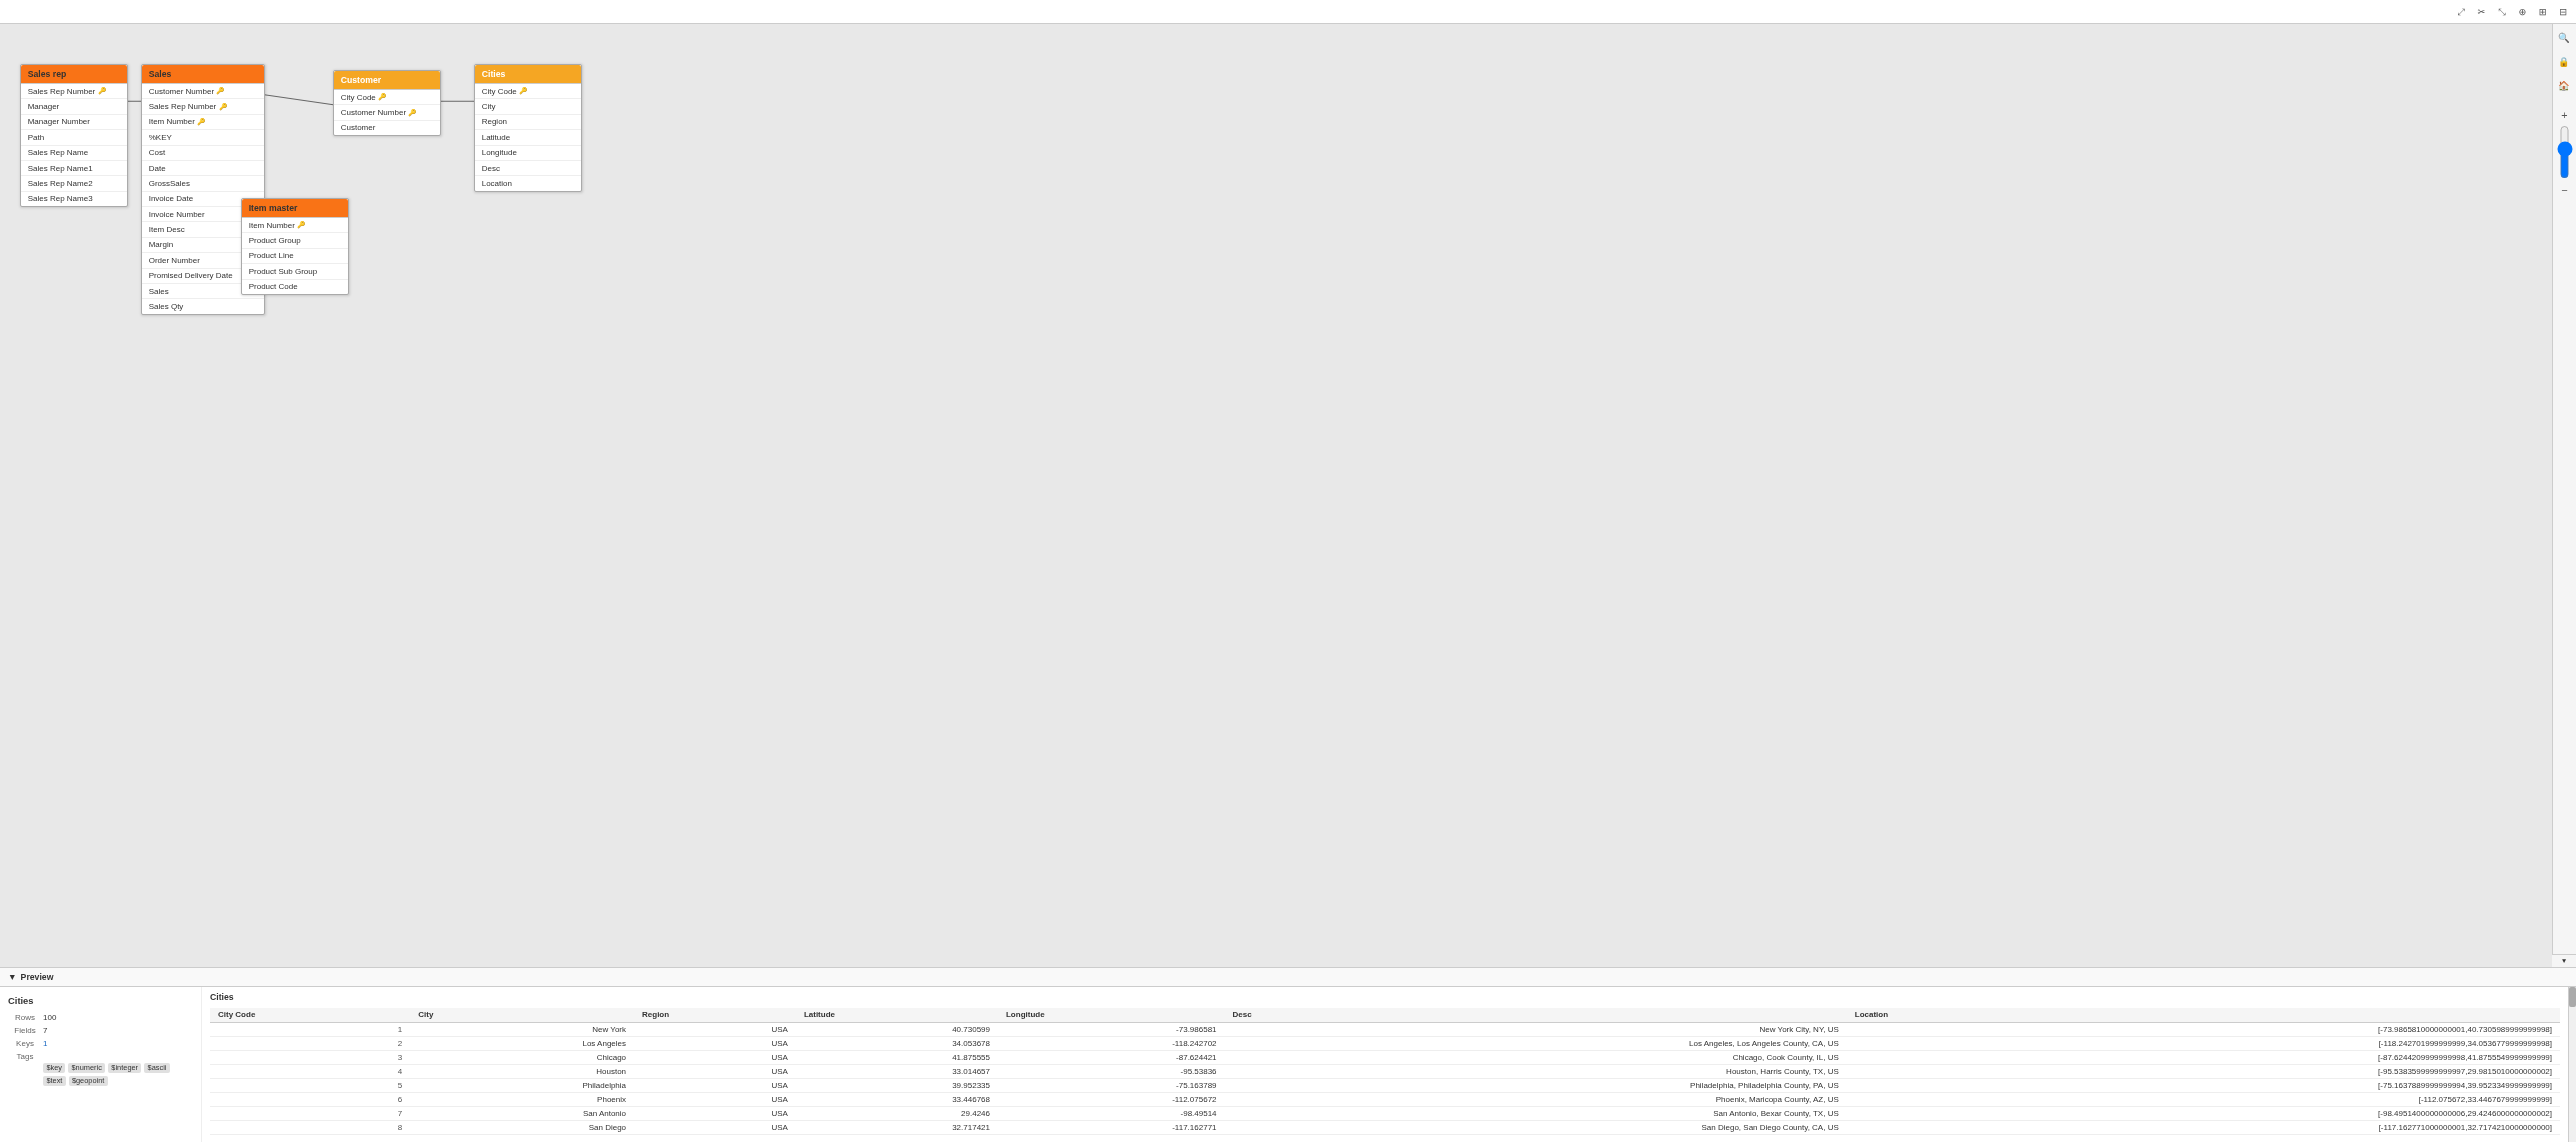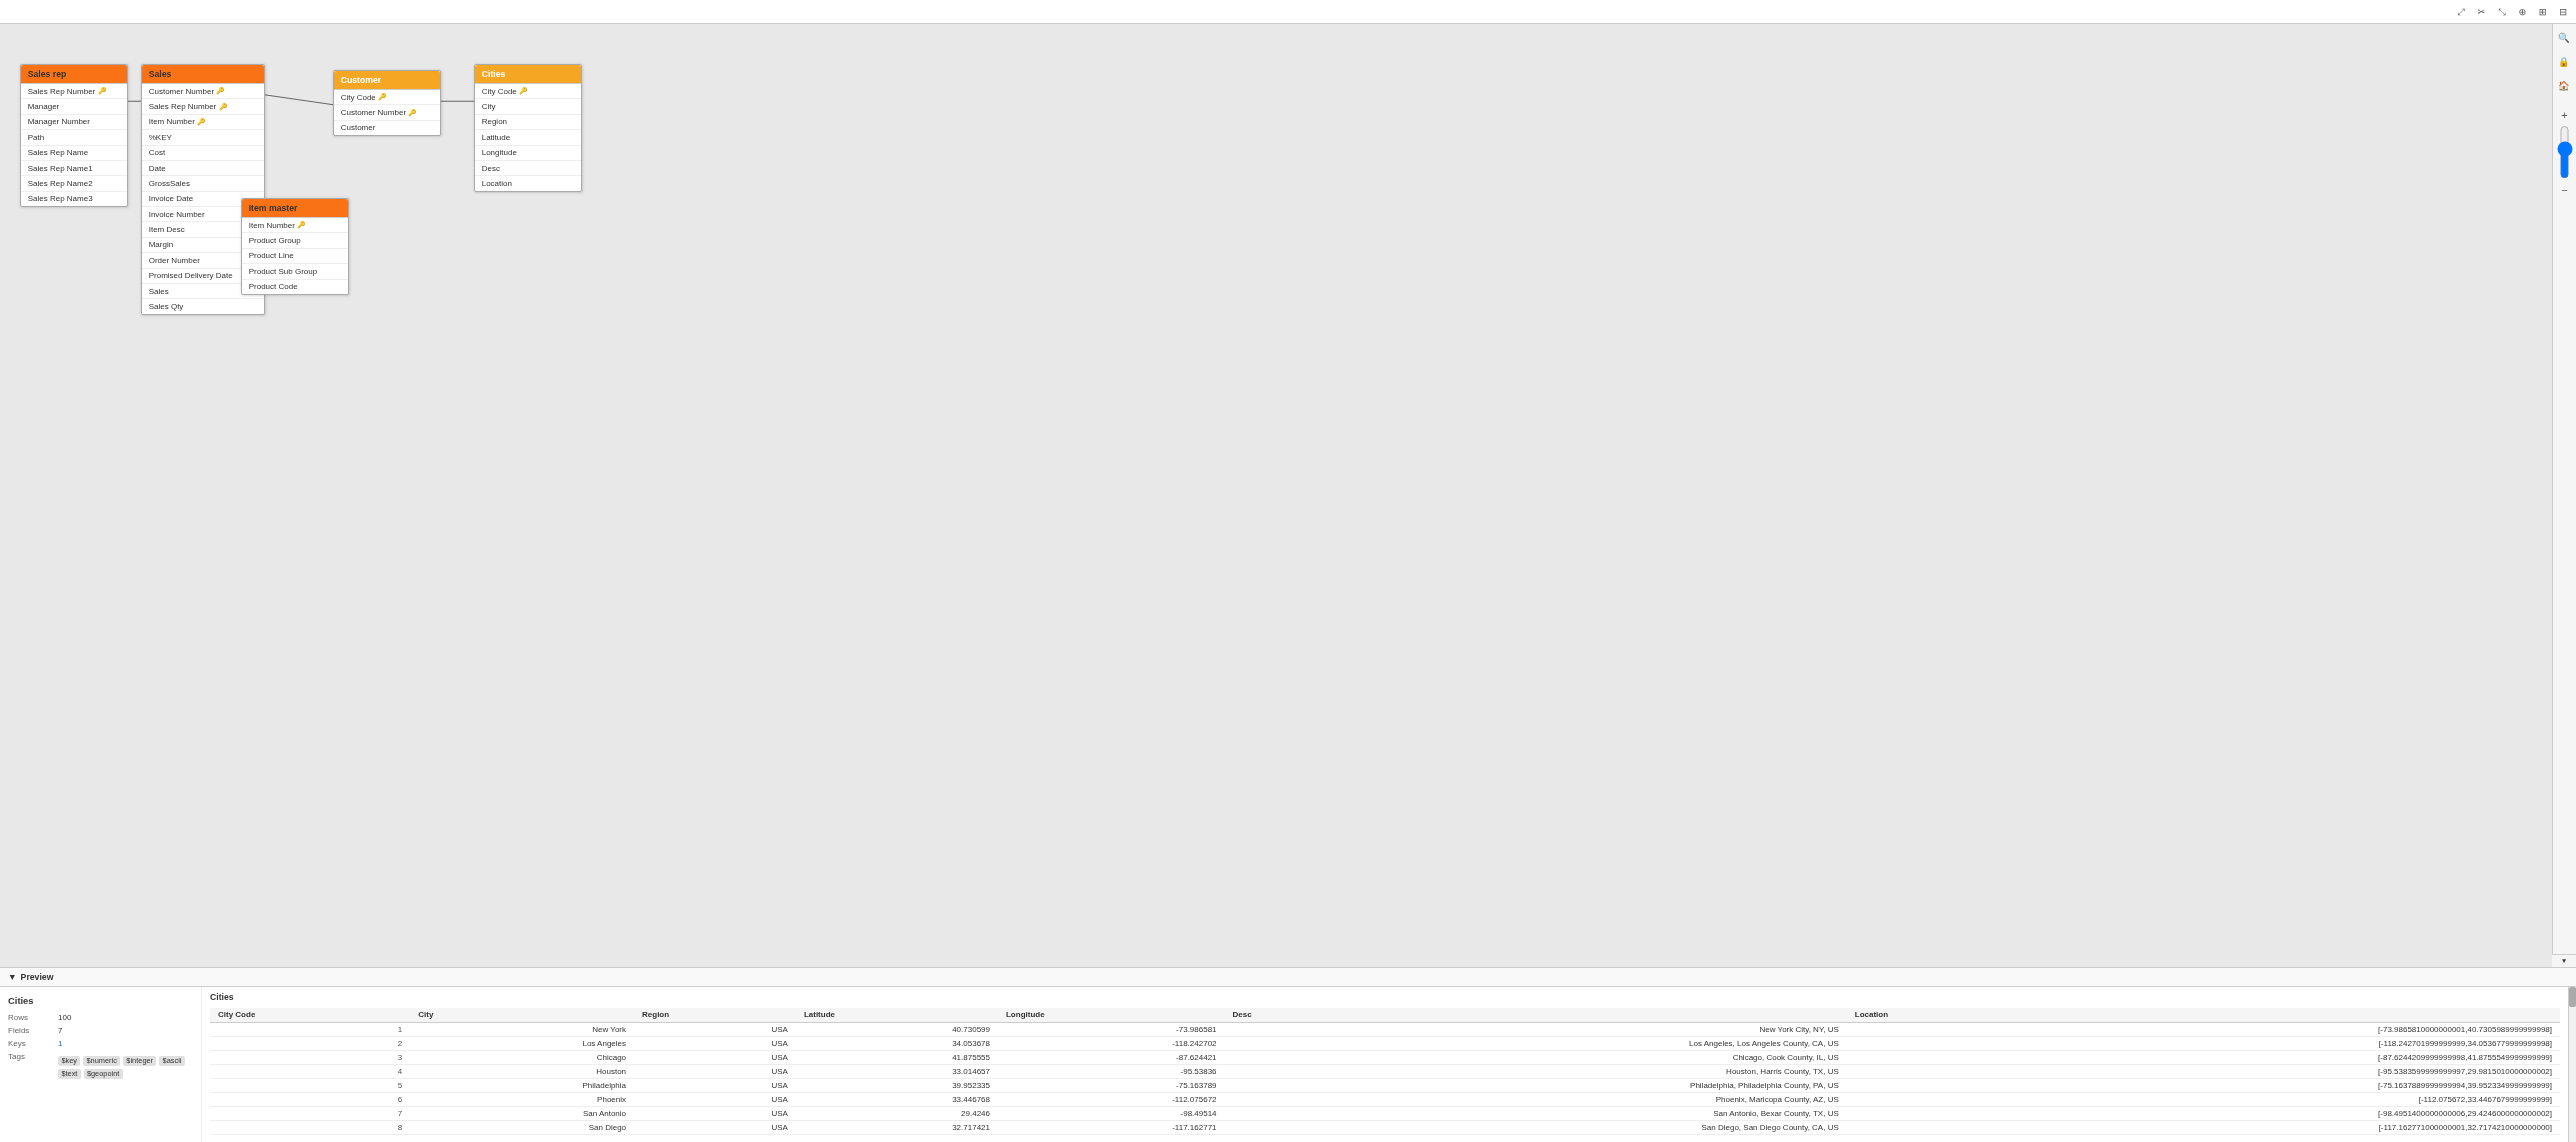--- a/index.html
+++ b/index.html
@@ -165,27 +165,28 @@
       font-size: 8px;
       flex-shrink: 0;
     }
     .info-title {
       font-weight: bold;
       font-size: 9.4px;
       margin-bottom: 6.7px;
     }
     .info-row {
       display: flex;
-      gap: 16px;
+      gap: 1px;
       margin-bottom: 4px;
+      text-align: center;
     }
     .info-label { color: #666; min-width: 34px; }
     .info-value { color: #333; }
     .info-value.blue { color: #1565C0; cursor: pointer; }
-    .info-tags { display: flex; flex-wrap: wrap; gap: 2.7px; margin-top: 4px; }
+    .info-tags { display: flex; flex-wrap: wrap; gap: 2.7px; margin-top: 11px; }
     .tag { background: #e0e0e0; padding: 0.7px 3.4px; border-radius: 2px; font-size: 7.4px; }
 
     
     .data-table-container {
       flex: 1;
       overflow: auto;
       padding: 5.4px 8px;
     }
     .data-table-title {
       font-weight: bold;

